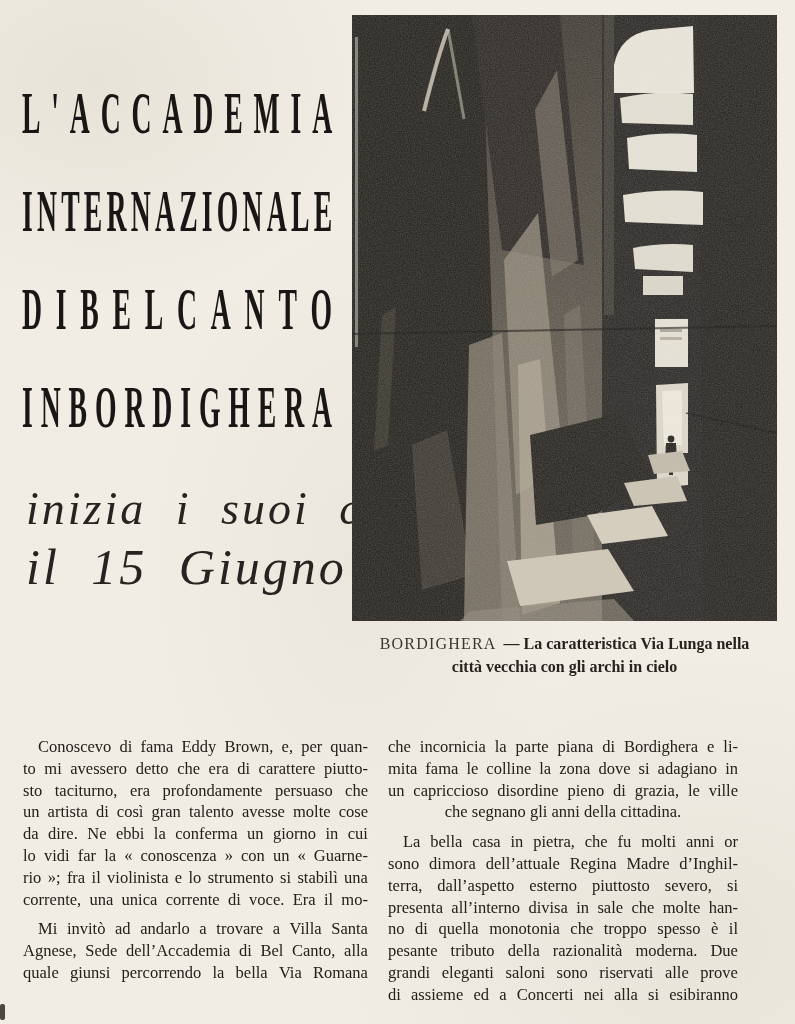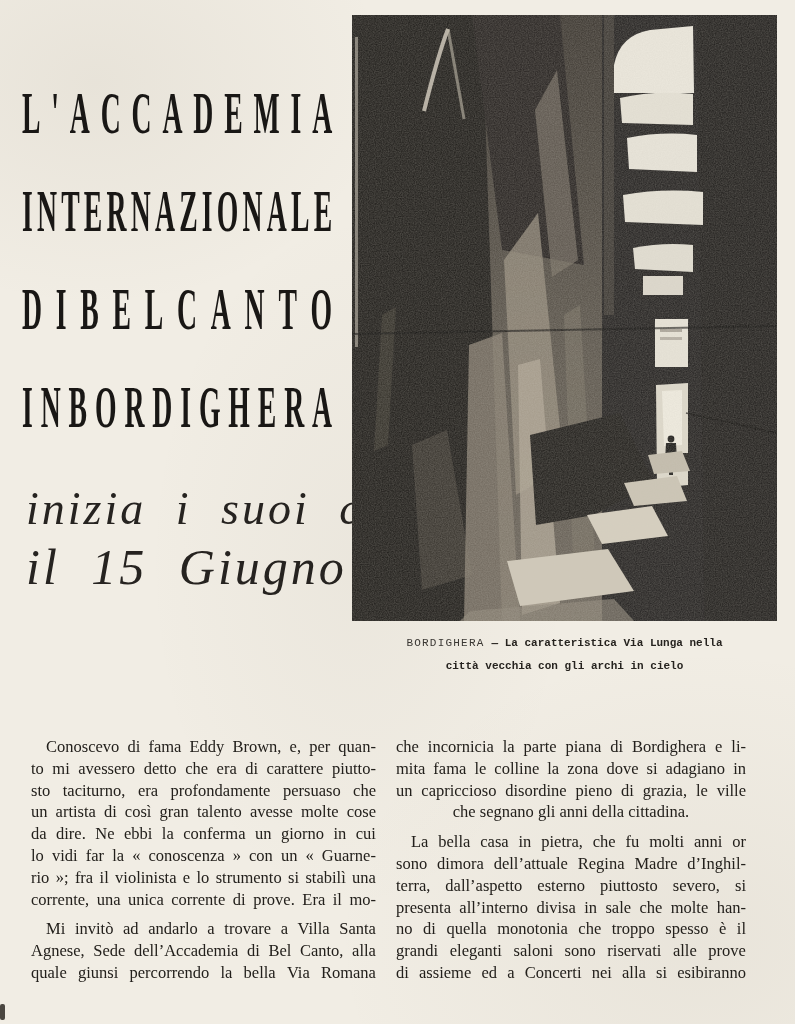--- a/index.html
+++ b/index.html
@@ -35,30 +35,30 @@
   .script-1 { top:482px; font-size:46px; letter-spacing:3px; word-spacing:15px; }
   .script-2 { top:538px; font-size:50px; letter-spacing:3px; word-spacing:16px; }
 
   
   .photo-wrap { position:absolute; left:352px; top:15px; width:425px; height:606px; }
   .photo-wrap svg { display:block; }
 
   
   .caption {
     position:absolute; left:352px; top:632px; width:425px;
-    text-align:center; font-family:Liberation Mono, monospace;
-    font-size:11px; line-height:23px; color:#26231f;
+    text-align:center; font-family:Liberation Serif, serif;
+    font-size:16px; line-height:23px; color:#26231f;
   }
   .cap-loc { font-weight:400; letter-spacing:1.2px; margin-right:7px; color:#3a3733; }
   .cap-bold { font-weight:700; }
 
   
   .col {
     position:absolute; top:736px;
-    font-size:16.5px; line-height:21.8px; color:#23201c;margin-left:8px;
+    font-size:16.5px; line-height:21.8px; color:#23201c;
   }
   .col-left  { left:23px;  width:345px; }
   .col-right { left:388px; width:350px; }
   .para + .para { margin-top:8px; }
   .tline { display:flex; justify-content:space-between; white-space:nowrap; }
   .tline.plain { display:block;text-align:center; }
   .tline.indent { padding-left:15px; }
 
   
   .speck { position:absolute; left:0; top:1004px; width:5px; height:16px; background:#4b4741; border-radius:2px; }
@@ -296,21 +296,21 @@
         <span>si</span>
         <span>stabilì</span>
         <span>una</span>
       </div>
     <div class="tline">
         <span>corrente,</span>
         <span>una</span>
         <span>unica</span>
         <span>corrente</span>
         <span>di</span>
-        <span>prove.</span>
+        <span>voce.</span>
         <span>Era</span>
         <span>il</span>
         <span>mo-</span>
       </div>
   </div>
   <div class="para">
     <div class="tline indent">
         <span>Mi</span>
         <span>invitò</span>
         <span>ad</span>
@@ -423,20 +423,28 @@
         <span>di</span>
         <span>quella</span>
         <span>monotonia</span>
         <span>che</span>
         <span>troppo</span>
         <span>spesso</span>
         <span>è</span>
         <span>il</span>
       </div>
     <div class="tline">
+        <span>pesante</span>
+        <span>tributo</span>
+        <span>della</span>
+        <span>razionalità</span>
+        <span>moderna.</span>
+        <span>Due</span>
+      </div>
+    <div class="tline">
         <span>grandi</span>
         <span>eleganti</span>
         <span>saloni</span>
         <span>sono</span>
         <span>riservati</span>
         <span>alle</span>
         <span>prove</span>
       </div>
     <div class="tline">
         <span>di</span>

